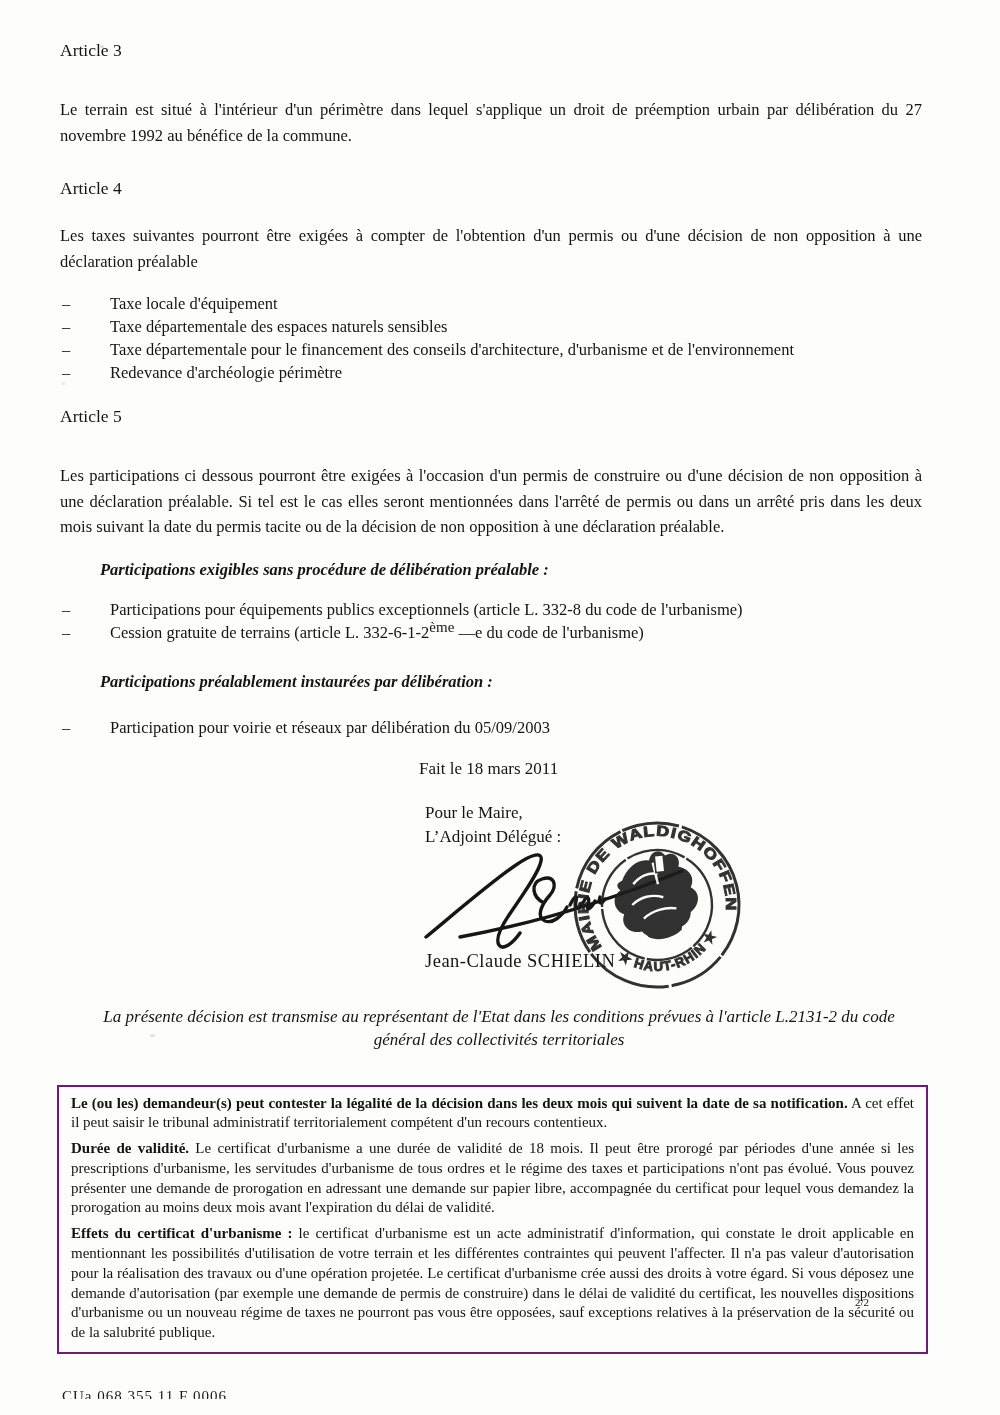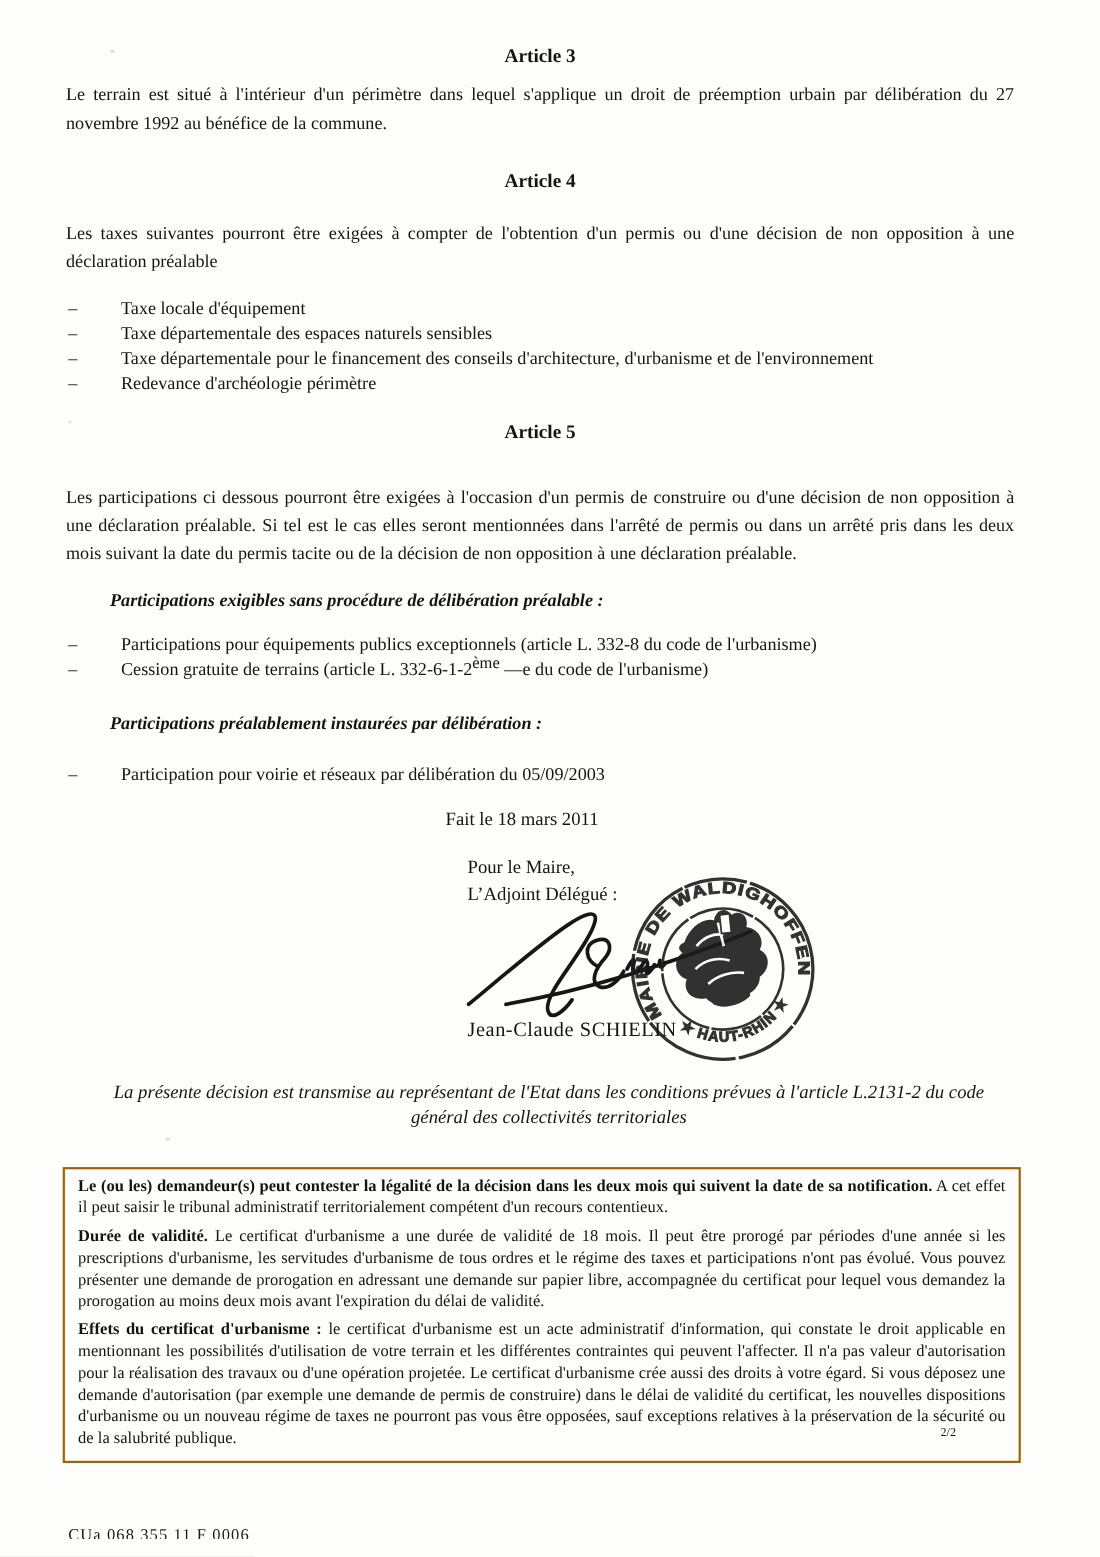--- a/index.html
+++ b/index.html
@@ -2,49 +2,49 @@
 <html><head>
 <meta charset="utf-8">
 <style>
   html,body{margin:0;padding:0;background:#e8e8e8;}
   .page{
     position:relative;width:1000px;height:1415px;margin:0 auto;
     background:#fdfdfb;color:#141414;overflow:hidden;
     font-family:"Liberation Serif",serif;
   }
   .content{position:absolute;left:60px;top:0;width:862px;}
-  .article-title{text-align:center;font-weight:bold;font-size:17.5px;margin:0;}
+  .article-title{font-weight:normal;font-size:17.5px;margin:0;}
   .t3{margin-top:40px;}
   .t4{margin-top:30px;}
   .t5{margin-top:22px;}
   .para{font-size:16.5px;line-height:25.5px;text-align:justify;margin:0;}
-  .p-a3{margin-top:12px;}
+  .p-a3{margin-top:36px;}
   .p-a4{margin-top:24px;}
   .p-a5{margin-top:36px;}
   .dash-list{margin-top:18px;}
   .dash-item{position:relative;padding-left:50px;font-size:16.5px;line-height:23px;}
   .dash-item .dash{position:absolute;left:2px;top:0;}
   .sub-heading{font-weight:bold;font-style:italic;font-size:16.5px;margin:0;margin-left:40px;}
   .sh1{margin-top:20px;}
   .sh2{margin-top:28px;}
   .list2{margin-top:18px;}
   .list3{margin-top:24px;}
   sup{font-size:15px;line-height:0;}
   .signature-block{position:relative;height:222px;margin-top:20px;}
-  .sig-date{position:absolute;left:345px;top:0;font-size:17px;}
+  .sig-date{position:absolute;left:359px;top:0;font-size:17px;}
   .sig-line1{position:absolute;left:365px;top:44px;font-size:17px;}
   .sig-line2{position:absolute;left:365px;top:68px;font-size:17px;}
   .sig-name{position:absolute;left:365px;top:192px;font-size:18.5px;letter-spacing:.5px;text-align:center;}
   .sig-svg{position:absolute;left:360px;top:80px;}
   .stamp-svg{position:absolute;left:507px;top:56px;opacity:.9;}
   .stamp-text{font-family:"Liberation Sans",sans-serif;font-weight:bold;fill:#1d1d1d;}
   .transmission{margin-top:24px;text-align:center;font-style:italic;font-size:17px;line-height:23px;margin-left:16px;}
   .notice-box{
     box-sizing:border-box;width:871px;margin-left:-3px;margin-top:34px;
-    border:2px solid #a16207;padding:7px 12px 9px 12px;
+    border:2px solid #701a75;padding:7px 12px 9px 12px;
   }
   .notice-p{font-size:15px;line-height:19.8px;text-align:justify;margin:0;}
   .notice-p + .notice-p{margin-top:6px;}
   .page-number{position:absolute;left:855px;top:1296px;font-size:11px;}
   .file-code{
     position:absolute;left:62px;top:1388px;height:11px;overflow:hidden;
     font-size:15px;line-height:16px;letter-spacing:1px;color:#1a1a1a;
   }
   .artifact{position:absolute;background:#9a9a9a;border-radius:50%;}
 </style>

